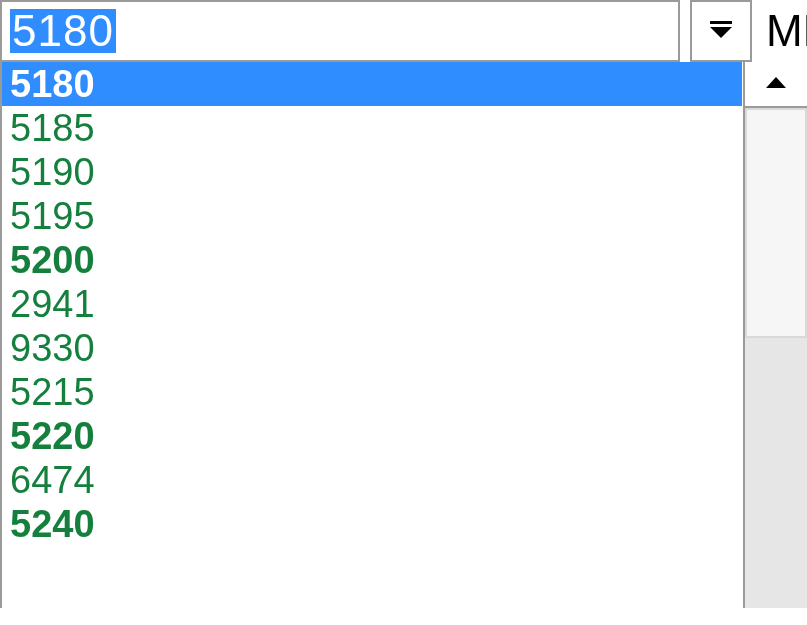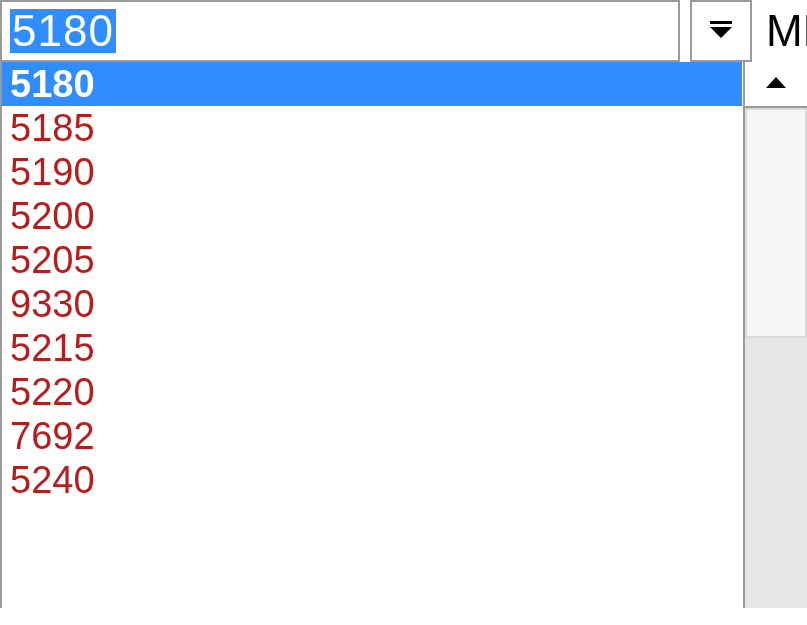--- a/index.html
+++ b/index.html
@@ -66,26 +66,26 @@
       background: #fff;
       border-left: 2px solid #9a9a9a;
       border-right: none;
       overflow: hidden;
     }
     .listbox .item {
       height: 44px;
       padding: 0 8px;
       font-size: 38px;
       line-height: 44px;
-      color: #b91c1c;
+      color: #15803d;
       cursor: pointer;
       white-space: nowrap;
       user-select: none;
     }
-    .listbox .item.bold { font-weight: 400; }
+    .listbox .item.bold { font-weight: 700; }
     .listbox .item.active { background: #2f8dff; color: #fff; font-weight: 700; }
 
     .vscroll {
       position: absolute;
       right: 0;
       top: 0;
       width: 64px;
       bottom: 0;
       background: #e6e6e6;
       border-left: 2px solid #9a9a9a;
@@ -135,26 +135,27 @@
       </span>
     </div>
     <div class="unit-label">MH</div>
   </div>
 
   <div class="body-row">
     <div class="listbox" id="listbox">
         <div class="item bold active">5180</div>
         <div class="item">5185</div>
         <div class="item">5190</div>
+        <div class="item">5195</div>
         <div class="item bold">5200</div>
-        <div class="item">5205</div>
+        <div class="item">2941</div>
         <div class="item">9330</div>
         <div class="item">5215</div>
         <div class="item bold">5220</div>
-        <div class="item">7692</div>
+        <div class="item">6474</div>
         <div class="item bold">5240</div>
       </div>
 
     <div class="vscroll">
       <div class="up-btn">
         <span>
           <svg viewBox="0 0 26 16">
             <polygon points="3,14 23,14 13,3" fill="#000"></polygon>
           </svg>
         </span>

